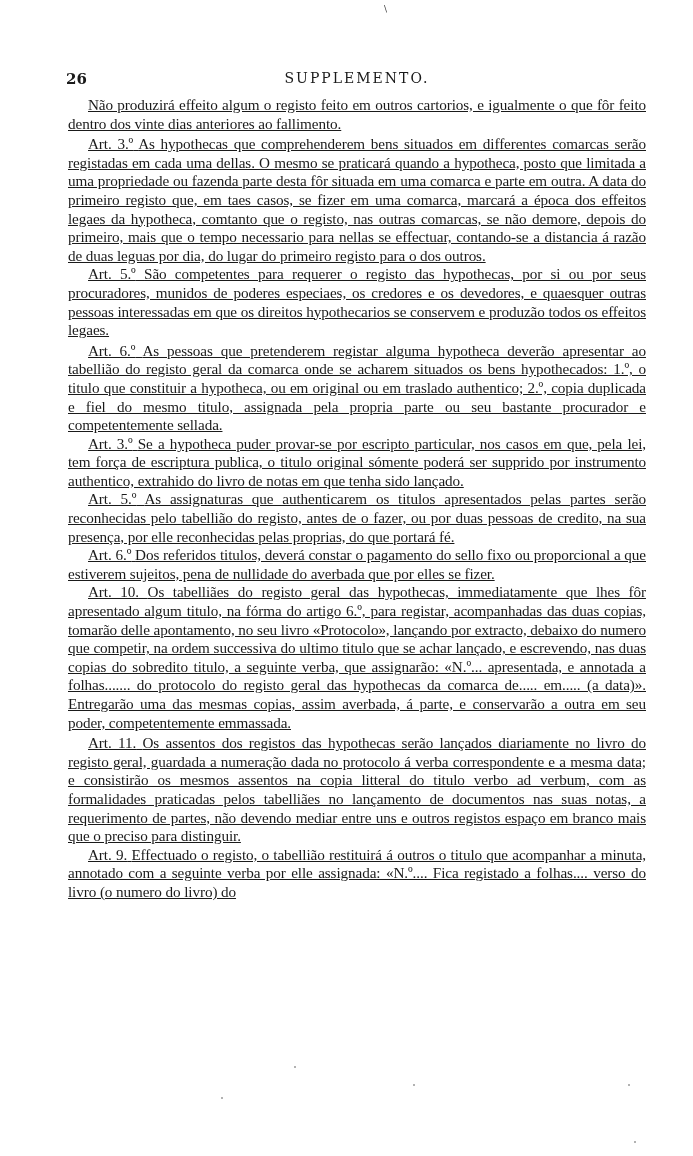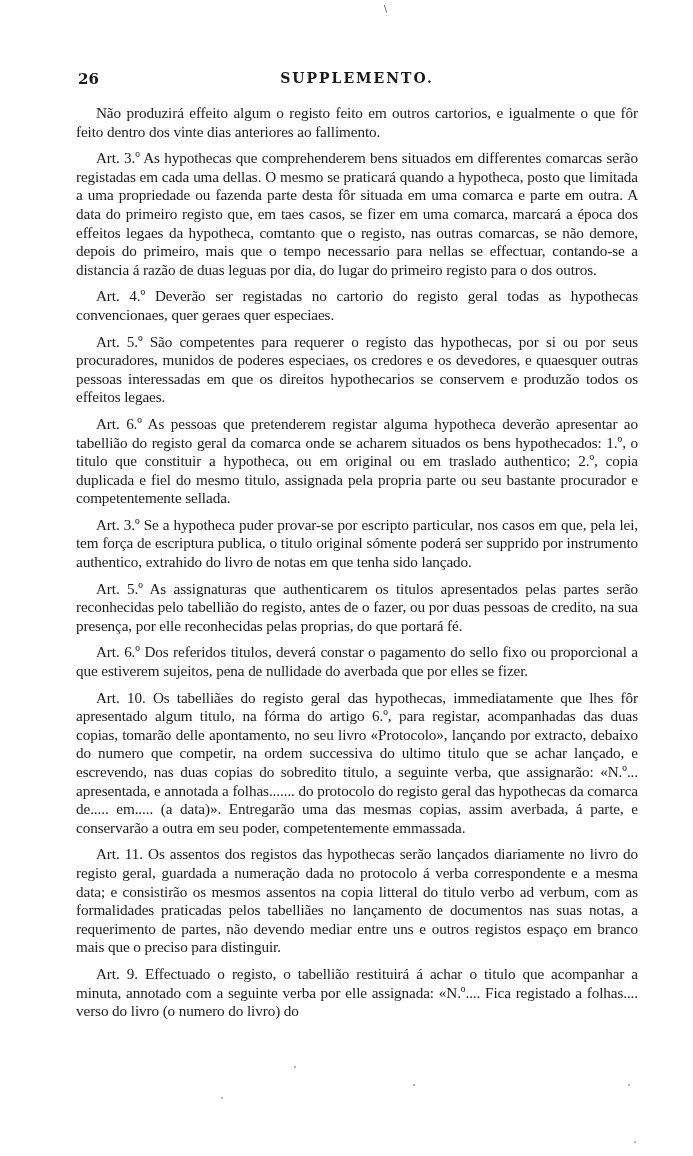--- a/index.html
+++ b/index.html
@@ -7,62 +7,61 @@
   .page {
     position: absolute; left: 0; top: 0; width: 693px; height: 1156px;
     background: #ffffff; color: #1a1a1a;
     font-family: "DejaVu Serif", "Liberation Serif", serif;
   }
   .mark { position: absolute; left: 384px; top: 4px; font-size: 9px; color: #333; }
   .header {
     position: absolute; left: 66px; top: 70px; width: 582px; height: 20px;
   }
   .page-number {
-    position: absolute; left: 12px; top: 0;
+    position: absolute; left: 0; top: 0;
     font-family: "DejaVu Serif", serif; font-weight: bold; font-size: 15px;
   }
   .running-title {
     position: absolute; left: 0; right: 0; top: 0; text-align: center;
-    font-family: "DejaVu Serif", serif; font-weight: bold; font-size: 14px;
+    font-family: "DejaVu Serif", serif; font-weight: normal; font-size: 14px;
     letter-spacing: 2px;
   }
   .body {
     position: absolute; left: 68px; top: 96px; width: 578px;
     font-family: "Liberation Serif", "DejaVu Serif", serif;
     font-size: 15.2px; line-height: 18.6px; text-align: justify;
     letter-spacing: -0.1px;
   }
-  .para { margin: 8px; text-indent: 20px; }
+  .para { margin: 0; text-indent: 20px; text-decoration: underline; }
   .para.gap { margin-top: 2px; }
   .art { font-weight: normal; }
   .specks span { position: absolute; width: 2px; height: 2px; background: #999; border-radius: 1px; }
 </style>
 </head>
 <body>
 
 <div class="page">
   <div class="mark">\</div>
 
   <div class="header">
     <span class="page-number">26</span>
     <span class="running-title">SUPPLEMENTO.</span>
   </div>
 
   <div class="body">
     <p class="para"><span>Não produzirá effeito algum o registo feito em outros cartorios, e igualmente o que fôr feito dentro dos vinte dias anteriores ao fallimento.</span></p>
     <p class="para gap"><span class="art">Art. 3.º</span> <span>As hypothecas que comprehenderem bens situados em differentes comarcas serão registadas em cada uma dellas. O mesmo se praticará quando a hypotheca, posto que limitada a uma propriedade ou fazenda parte desta fôr situada em uma comarca e parte em outra. A data do primeiro registo que, em taes casos, se fizer em uma comarca, marcará a época dos effeitos legaes da hypotheca, comtanto que o registo, nas outras comarcas, se não demore, depois do primeiro, mais que o tempo necessario para nellas se effectuar, contando-se a distancia á razão de duas leguas por dia, do lugar do primeiro registo para o dos outros.</span></p>
-    <p class="para"><span class="art">Art. 4.º</span> <span>Deverão ser registadas no cartorio do registo geral todas as hypothecas convencionaes, quer geraes quer especiaes.</span></p>
     <p class="para"><span class="art">Art. 5.º</span> <span>São competentes para requerer o registo das hypothecas, por si ou por seus procuradores, munidos de poderes especiaes, os credores e os devedores, e quaesquer outras pessoas interessadas em que os direitos hypothecarios se conservem e produzão todos os effeitos legaes.</span></p>
     <p class="para gap"><span class="art">Art. 6.º</span> <span>As pessoas que pretenderem registar alguma hypotheca deverão apresentar ao tabellião do registo geral da comarca onde se acharem situados os bens hypothecados: 1.º, o titulo que constituir a hypotheca, ou em original ou em traslado authentico; 2.º, copia duplicada e fiel do mesmo titulo, assignada pela propria parte ou seu bastante procurador e competentemente sellada.</span></p>
     <p class="para"><span class="art">Art. 3.º</span> <span>Se a hypotheca puder provar-se por escripto particular, nos casos em que, pela lei, tem força de escriptura publica, o titulo original sómente poderá ser supprido por instrumento authentico, extrahido do livro de notas em que tenha sido lançado.</span></p>
     <p class="para"><span class="art">Art. 5.º</span> <span>As assignaturas que authenticarem os titulos apresentados pelas partes serão reconhecidas pelo tabellião do registo, antes de o fazer, ou por duas pessoas de credito, na sua presença, por elle reconhecidas pelas proprias, do que portará fé.</span></p>
     <p class="para"><span class="art">Art. 6.º</span> <span>Dos referidos titulos, deverá constar o pagamento do sello fixo ou proporcional a que estiverem sujeitos, pena de nullidade do averbada que por elles se fizer.</span></p>
     <p class="para"><span class="art">Art. 10.</span> <span>Os tabelliães do registo geral das hypothecas, immediatamente que lhes fôr apresentado algum titulo, na fórma do artigo 6.º, para registar, acompanhadas das duas copias, tomarão delle apontamento, no seu livro «Protocolo», lançando por extracto, debaixo do numero que competir, na ordem successiva do ultimo titulo que se achar lançado, e escrevendo, nas duas copias do sobredito titulo, a seguinte verba, que assignarão: «N.º... apresentada, e annotada a folhas....... do protocolo do registo geral das hypothecas da comarca de..... em..... (a data)». Entregarão uma das mesmas copias, assim averbada, á parte, e conservarão a outra em seu poder, competentemente emmassada.</span></p>
     <p class="para gap"><span class="art">Art. 11.</span> <span>Os assentos dos registos das hypothecas serão lançados diariamente no livro do registo geral, guardada a numeração dada no protocolo á verba correspondente e a mesma data; e consistirão os mesmos assentos na copia litteral do titulo verbo ad verbum, com as formalidades praticadas pelos tabelliães no lançamento de documentos nas suas notas, a requerimento de partes, não devendo mediar entre uns e outros registos espaço em branco mais que o preciso para distinguir.</span></p>
-    <p class="para"><span class="art">Art. 9.</span> <span>Effectuado o registo, o tabellião restituirá á achar o titulo que acompanhar a minuta, annotado com a seguinte verba por elle assignada: «N.º.... Fica registado a folhas.... verso do livro (o numero do livro) do</span></p>
+    <p class="para"><span class="art">Art. 9.</span> <span>Effectuado o registo, o tabellião restituirá á outros o titulo que acompanhar a minuta, annotado com a seguinte verba por elle assignada: «N.º.... Fica registado a folhas.... verso do livro (o numero do livro) do</span></p>
   </div>
 
   <div class="specks">
     <span style="left:294px;top:1066px;"></span>
     <span style="left:413px;top:1084px;"></span>
     <span style="left:628px;top:1084px;"></span>
     <span style="left:221px;top:1097px;"></span>
     <span style="left:634px;top:1141px;"></span>
   </div>
 </div>

